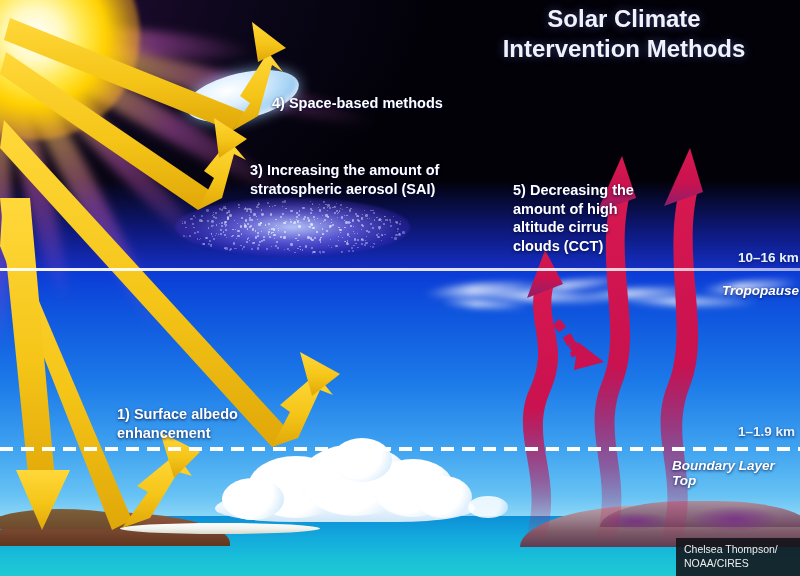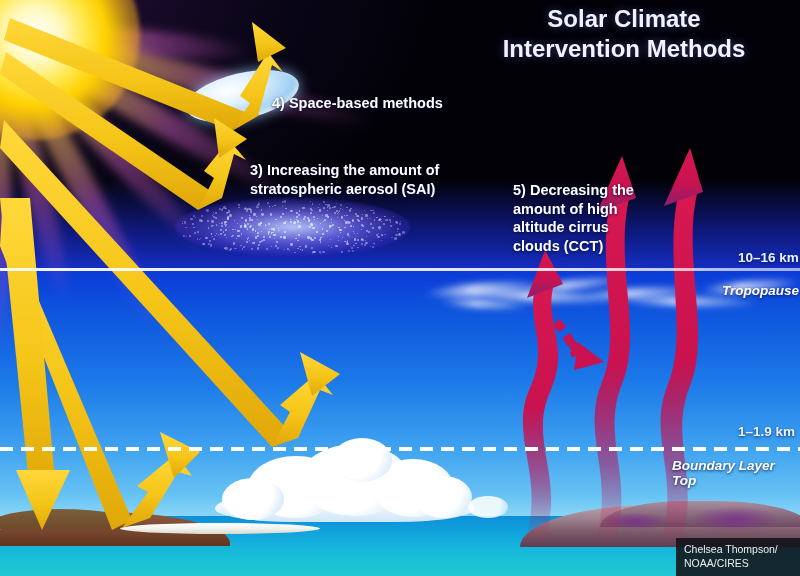--- a/index.html
+++ b/index.html
@@ -652,20 +652,22 @@
     <div>Intervention Methods</div>
   </div>
 
   <div class="lbl" style="left:272px;top:94px;white-space:pre;">4) Space-based methods</div>
   <div class="lbl" style="left:250px;top:161px;white-space:pre;">3) Increasing the amount of
 stratospheric aerosol (SAI)</div>
   <div class="lbl" style="left:513px;top:181px;white-space:pre;">5) Decreasing the
 amount of high
 altitude cirrus
 clouds (CCT)</div>
+  <div class="lbl" style="left:117px;top:405px;white-space:pre;">1) Surface albedo
+enhancement</div>
 
   <div class="alt" style="left:738px;top:250px;">10–16 km</div>
   <div class="ital" style="left:722px;top:283px;">Tropopause</div>
   <div class="alt" style="left:738px;top:424px;">1–1.9 km</div>
   <div class="ital" style="left:672px;top:458px;">Boundary Layer Top</div>
 
 
   <div class="credit">
     <div>Chelsea Thompson/</div>
     <div>NOAA/CIRES</div>

